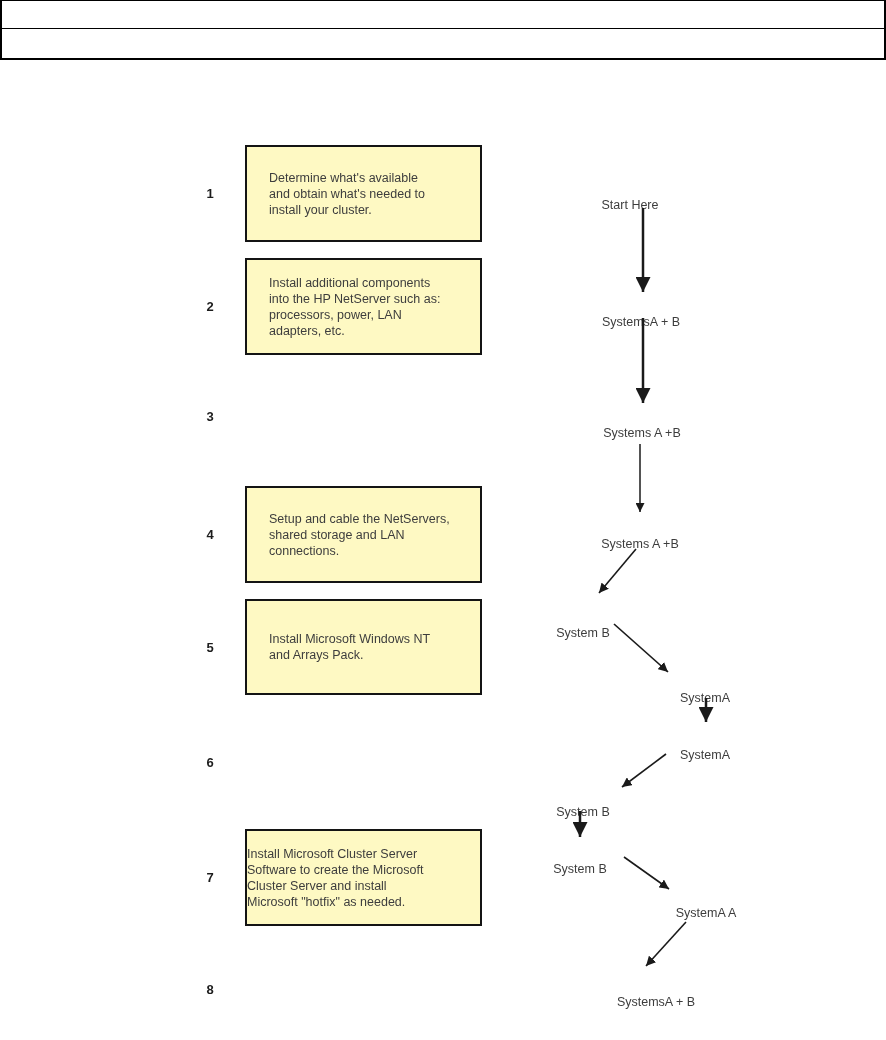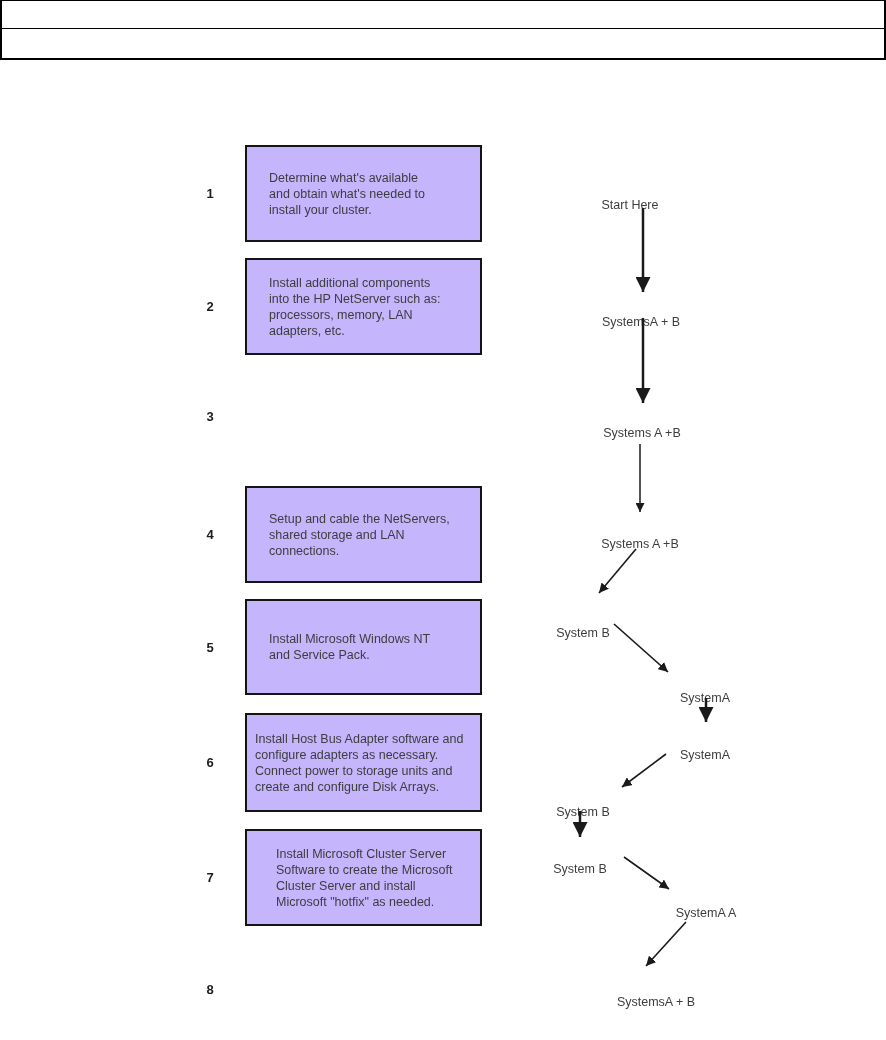--- a/index.html
+++ b/index.html
@@ -19,29 +19,29 @@
   }
   
   .step { position:absolute; left:195px; width:287px; }
   .step-num {
     position:absolute; left:0; top:0; bottom:0; width:30px;
     display:flex; align-items:center; justify-content:center;
     font-weight:bold; font-size:13px; color:#1c1c1c;
   }
   .step-box {
     position:absolute; left:50px; right:0; top:0; bottom:0;
-    border:2px solid #141414; background:#c4b5fd;
+    border:2px solid #141414; background:#fef9c3;
     display:flex; align-items:center;
   }
   .step-text {
     font-size:12.5px; line-height:16px; color:#3d3d3d;
     white-space:pre-line; padding-left:22px; padding-right:4px;
   }
   .step.tight .step-text { padding-left:8px; }
-  .step.mid   .step-text { padding-left:29px; }
+  .step.mid   .step-text { padding-left:0; }
   
   .flow-label {
     position:absolute; transform:translate(-50%,-50%);
     font-size:12.5px; color:#3d3d3d; white-space:nowrap;margin-top:17px;
   }
   .arrows { position:absolute; left:0; top:0; pointer-events:none; }
   .arrows path, .arrows line { stroke:#1a1a1a; fill:none; }
   .arrows marker path { fill:#1a1a1a; stroke:none; }
 </style>
 </head>
@@ -59,50 +59,44 @@
       <div class="step-text">Determine what's available
 and obtain what's needed to
 install your cluster.</div>
     </div>
   </div>
   <div class="step" style="top:258px;height:97px">
     <div class="step-num">2</div>
     <div class="step-box">
       <div class="step-text">Install additional components
 into the HP NetServer such as:
-processors, memory, LAN
+processors, power, LAN
 adapters, etc.</div>
     </div>
   </div>
   <div class="step" style="top:368px;height:97px">
     <div class="step-num">3</div>
   </div>
   <div class="step" style="top:486px;height:97px">
     <div class="step-num">4</div>
     <div class="step-box">
       <div class="step-text">Setup and cable the NetServers,
 shared storage and LAN
 connections.</div>
     </div>
   </div>
   <div class="step" style="top:599px;height:96px">
     <div class="step-num">5</div>
     <div class="step-box">
       <div class="step-text">Install Microsoft Windows NT
-and Service Pack.</div>
+and Arrays Pack.</div>
     </div>
   </div>
   <div class="step tight" style="top:713px;height:99px">
     <div class="step-num">6</div>
-    <div class="step-box">
-      <div class="step-text">Install Host Bus Adapter software and
-configure adapters as necessary.
-Connect power to storage units and
-create and configure Disk Arrays.</div>
-    </div>
   </div>
   <div class="step mid" style="top:829px;height:97px">
     <div class="step-num">7</div>
     <div class="step-box">
       <div class="step-text">Install Microsoft Cluster Server
 Software to create the Microsoft
 Cluster Server and install
 Microsoft "hotfix" as needed.</div>
     </div>
   </div>

